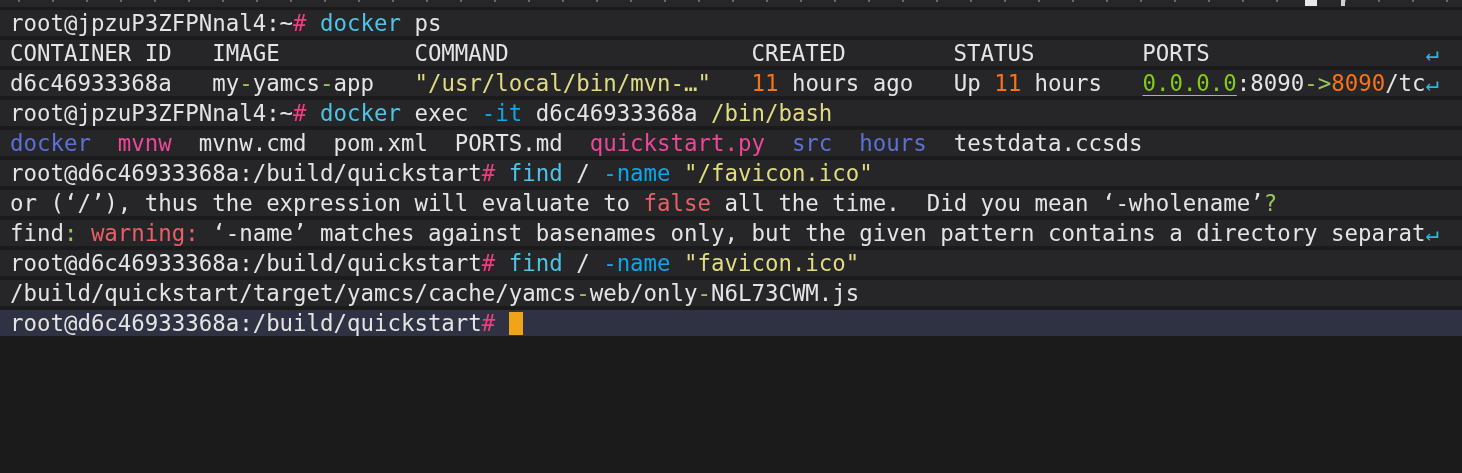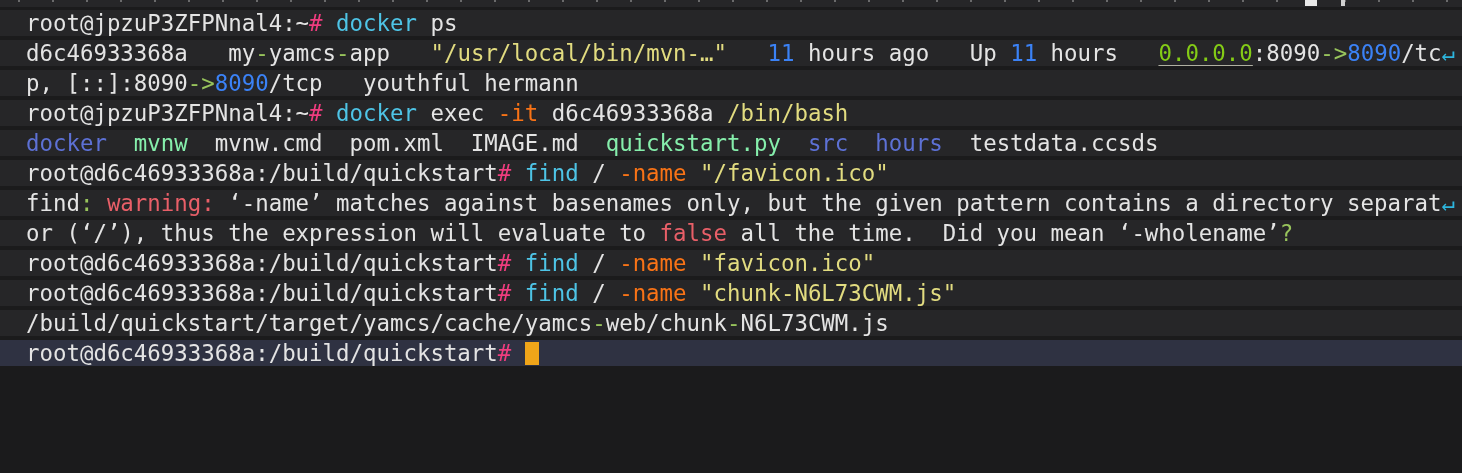--- a/index.html
+++ b/index.html
@@ -18,57 +18,56 @@
       linear-gradient(#d0d0d0,#d0d0d0),
       repeating-linear-gradient(90deg, rgba(190,190,190,.45) 0 2px, rgba(190,190,190,0) 2px 34px);
     background-repeat:no-repeat,no-repeat,repeat-x;
     background-size:12px 6px, 4px 6px, 1462px 2px;
     background-position:1305px 0, 1341px 0, 18px 0;
   }
   .lines{position:absolute;top:10px;left:0;width:1462px;}
   .line{
     height:26px;line-height:26px;margin-bottom:4px;
     background:#262628;
-    padding-left:26px;
+    padding-left:10px;
     font-size:22.4px;
     white-space:pre;
     color:#e4e4e4;
     overflow:hidden;
   }
   .line.current{background:#2f3242;}
   .c-fg{color:#e4e4e4;}
   .c-pink{color:#ef3d7f;}
   .c-cyan{color:#4ec4e6;}
-  .c-orange{color:#f97316;}
+  .c-orange{color:#0ea5e9;}
   .c-yellow{color:#e2dc80;}
-  .c-purple{color:#3b82f6;text-align:center;}
+  .c-purple{color:#f97316;text-align:center;}
   .c-green{color:#98c45c;}
-  .c-lime{color:#86efac;}
+  .c-lime{color:#ec4899;}
   .c-blue{color:#5d71d5;}
   .c-red{color:#e85f68;}
   .c-wrap{color:#2db6de;}
   .c-link{color:#84cc16;text-decoration:underline;text-decoration-color:#b0b0a2;text-underline-offset:4px;text-decoration-thickness:2px;}
   .cursor{
     display:inline-block;width:14px;height:23px;
     background:#f0a519;
     vertical-align:middle;margin-top:-3px;
   }
 </style>
 </head>
 <body>
 
 <div class="terminal">
   <div class="top-sliver"></div>
   <div class="lines">
       <div class="line"><span class="c-fg">root@jpzuP3ZFPNnal4:~</span><span class="c-pink">#</span><span class="c-fg"> </span><span class="c-cyan">docker</span><span class="c-fg"> ps</span></div>
+      <div class="line"><span class="c-fg">CONTAINER ID   IMAGE          COMMAND                  CREATED        STATUS        PORTS                </span><span class="c-wrap">↵</span></div>
       <div class="line"><span class="c-fg">d6c46933368a   </span><span class="c-fg">my</span><span class="c-green">-</span><span class="c-fg">yamcs</span><span class="c-green">-</span><span class="c-fg">app</span><span class="c-fg">   </span><span class="c-yellow">"/usr/local/bin/mvn-…"</span><span class="c-fg">   </span><span class="c-purple">11</span><span class="c-fg"> hours ago   Up </span><span class="c-purple">11</span><span class="c-fg"> hours   </span><span class="c-link">0.0.0.0</span><span class="c-fg">:8090</span><span class="c-green">-&gt;</span><span class="c-purple">8090</span><span class="c-fg">/tc</span><span class="c-wrap">↵</span></div>
-      <div class="line"><span class="c-fg">p, [::]:8090</span><span class="c-green">-&gt;</span><span class="c-purple">8090</span><span class="c-fg">/tcp   youthful_hermann</span></div>
       <div class="line"><span class="c-fg">root@jpzuP3ZFPNnal4:~</span><span class="c-pink">#</span><span class="c-fg"> </span><span class="c-cyan">docker</span><span class="c-fg"> exec </span><span class="c-orange">-it</span><span class="c-fg"> d6c46933368a </span><span class="c-yellow">/bin/bash</span></div>
-      <div class="line"><span class="c-blue">docker</span><span class="c-fg">  </span><span class="c-lime">mvnw</span><span class="c-fg">  mvnw.cmd  pom.xml  IMAGE.md  </span><span class="c-lime">quickstart.py</span><span class="c-fg">  </span><span class="c-blue">src</span><span class="c-fg">  </span><span class="c-blue">hours</span><span class="c-fg">  testdata.ccsds</span></div>
+      <div class="line"><span class="c-blue">docker</span><span class="c-fg">  </span><span class="c-lime">mvnw</span><span class="c-fg">  mvnw.cmd  pom.xml  PORTS.md  </span><span class="c-lime">quickstart.py</span><span class="c-fg">  </span><span class="c-blue">src</span><span class="c-fg">  </span><span class="c-blue">hours</span><span class="c-fg">  testdata.ccsds</span></div>
       <div class="line"><span class="c-fg">root@d6c46933368a:/build/quickstart</span><span class="c-pink">#</span><span class="c-fg"> </span><span class="c-cyan">find</span><span class="c-fg"> / </span><span class="c-orange">-name</span><span class="c-fg"> </span><span class="c-yellow">"/favicon.ico"</span></div>
+      <div class="line"><span class="c-fg">or (‘/’), thus the expression will evaluate to </span><span class="c-red">false</span><span class="c-fg"> all the time.  Did you mean ‘-wholename’</span><span class="c-green">?</span></div>
       <div class="line"><span class="c-fg">find</span><span class="c-green">:</span><span class="c-fg"> </span><span class="c-red">warning:</span><span class="c-fg"> ‘-name’ matches against basenames only, but the given pattern contains a directory separat</span><span class="c-wrap">↵</span></div>
-      <div class="line"><span class="c-fg">or (‘/’), thus the expression will evaluate to </span><span class="c-red">false</span><span class="c-fg"> all the time.  Did you mean ‘-wholename’</span><span class="c-green">?</span></div>
       <div class="line"><span class="c-fg">root@d6c46933368a:/build/quickstart</span><span class="c-pink">#</span><span class="c-fg"> </span><span class="c-cyan">find</span><span class="c-fg"> / </span><span class="c-orange">-name</span><span class="c-fg"> </span><span class="c-yellow">"favicon.ico"</span></div>
-      <div class="line"><span class="c-fg">root@d6c46933368a:/build/quickstart</span><span class="c-pink">#</span><span class="c-fg"> </span><span class="c-cyan">find</span><span class="c-fg"> / </span><span class="c-orange">-name</span><span class="c-fg"> </span><span class="c-yellow">"chunk-N6L73CWM.js"</span></div>
-      <div class="line"><span class="c-fg">/build/quickstart/target/yamcs/cache/yamcs</span><span class="c-green">-</span><span class="c-fg">web/chunk</span><span class="c-green">-</span><span class="c-fg">N6L73CWM.js</span></div>
+      <div class="line"><span class="c-fg">/build/quickstart/target/yamcs/cache/yamcs</span><span class="c-green">-</span><span class="c-fg">web/only</span><span class="c-green">-</span><span class="c-fg">N6L73CWM.js</span></div>
       <div class="line current"><span class="c-fg">root@d6c46933368a:/build/quickstart</span><span class="c-pink">#</span><span class="c-fg"> </span><span class="cursor"></span></div>
     </div>
 </div>
 
 </body></html>

